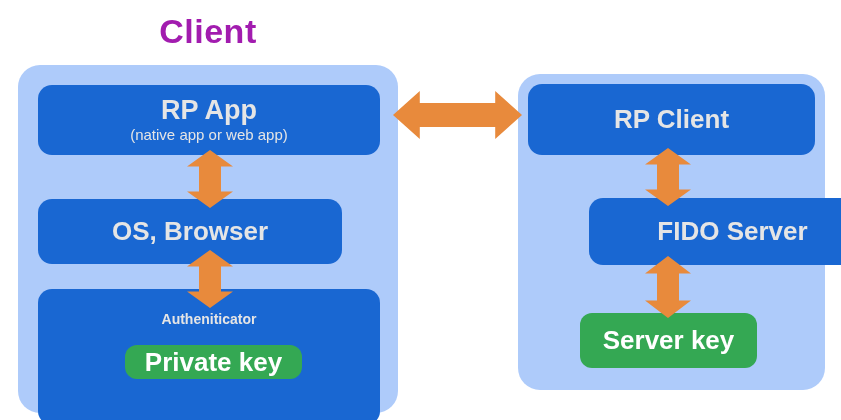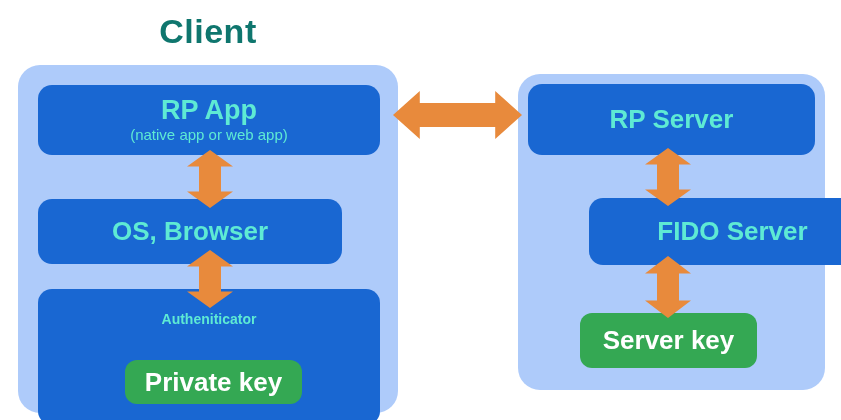--- a/index.html
+++ b/index.html
@@ -3,29 +3,29 @@
 <meta charset="utf-8">
 <style>
   html,body { margin:0; padding:0; background:#ffffff; }
   .canvas {
     position:relative; width:841px; height:420px;
     font-family:"Liberation Sans","DejaVu Sans",sans-serif;
     background:#ffffff; overflow:hidden;
   }
   .col-title {
     position:absolute; top:12px; text-align:center;
-    font-size:34px; font-weight:700; color:#0f766e; letter-spacing:0.5px;
+    font-size:34px; font-weight:700; color:#a21caf; letter-spacing:0.5px;
   }
   .panel {
     position:absolute; background:#aecbfa; border-radius:22px;
   }
   .bluebox {
     position:absolute; background:#1967d2; border-radius:14px;
     display:flex; flex-direction:column; align-items:center; justify-content:center;
-    color:#5eead4; text-align:center; z-index:2;
+    color:#e5e5e5; text-align:center; z-index:2;
   }
   .bluebox .label { font-size:26px; font-weight:600; line-height:1.15; }
   .bluebox .label-lg { font-size:27px; font-weight:600; line-height:1.1; }
   .bluebox .sublabel { font-size:15px; font-weight:400; line-height:1.2; }
   .bluebox .label-sm { font-size:14px; font-weight:600; }
   .auth-box { justify-content:flex-start; padding-top:22px; }
   .greenbox {
     position:absolute; background:#34a853; border-radius:12px;
     display:flex; align-items:center; justify-content:center;
     color:#ffffff; font-size:26px; font-weight:600; z-index:3;
@@ -51,26 +51,26 @@
   </div>
 
   <div class="bluebox" style="left:38px; top:199px; width:304px; height:65px;">
     <div class="label">OS, Browser</div>
   </div>
 
   <div class="bluebox auth-box" style="left:38px; top:289px; width:342px; height:114px;">
     <div class="label-sm">Autheniticator</div>
   </div>
 
-  <div class="greenbox" style="left:125px; top:345px; width:177px; height:44px;margin-top:15px;">
+  <div class="greenbox" style="left:125px; top:345px; width:177px; height:34px;">
     <span>Private key</span>
   </div>
 
   <div class="bluebox" style="left:528px; top:84px; width:287px; height:71px;">
-    <div class="label">RP Server</div>
+    <div class="label">RP Client</div>
   </div>
 
   <div class="bluebox" style="left:555px; top:198px; width:287px; height:67px;margin-left:34px;">
     <div class="label">FIDO Server</div>
   </div>
 
   <div class="greenbox" style="left:580px; top:313px; width:177px; height:55px;">
     <span>Server key</span>
   </div>
 

